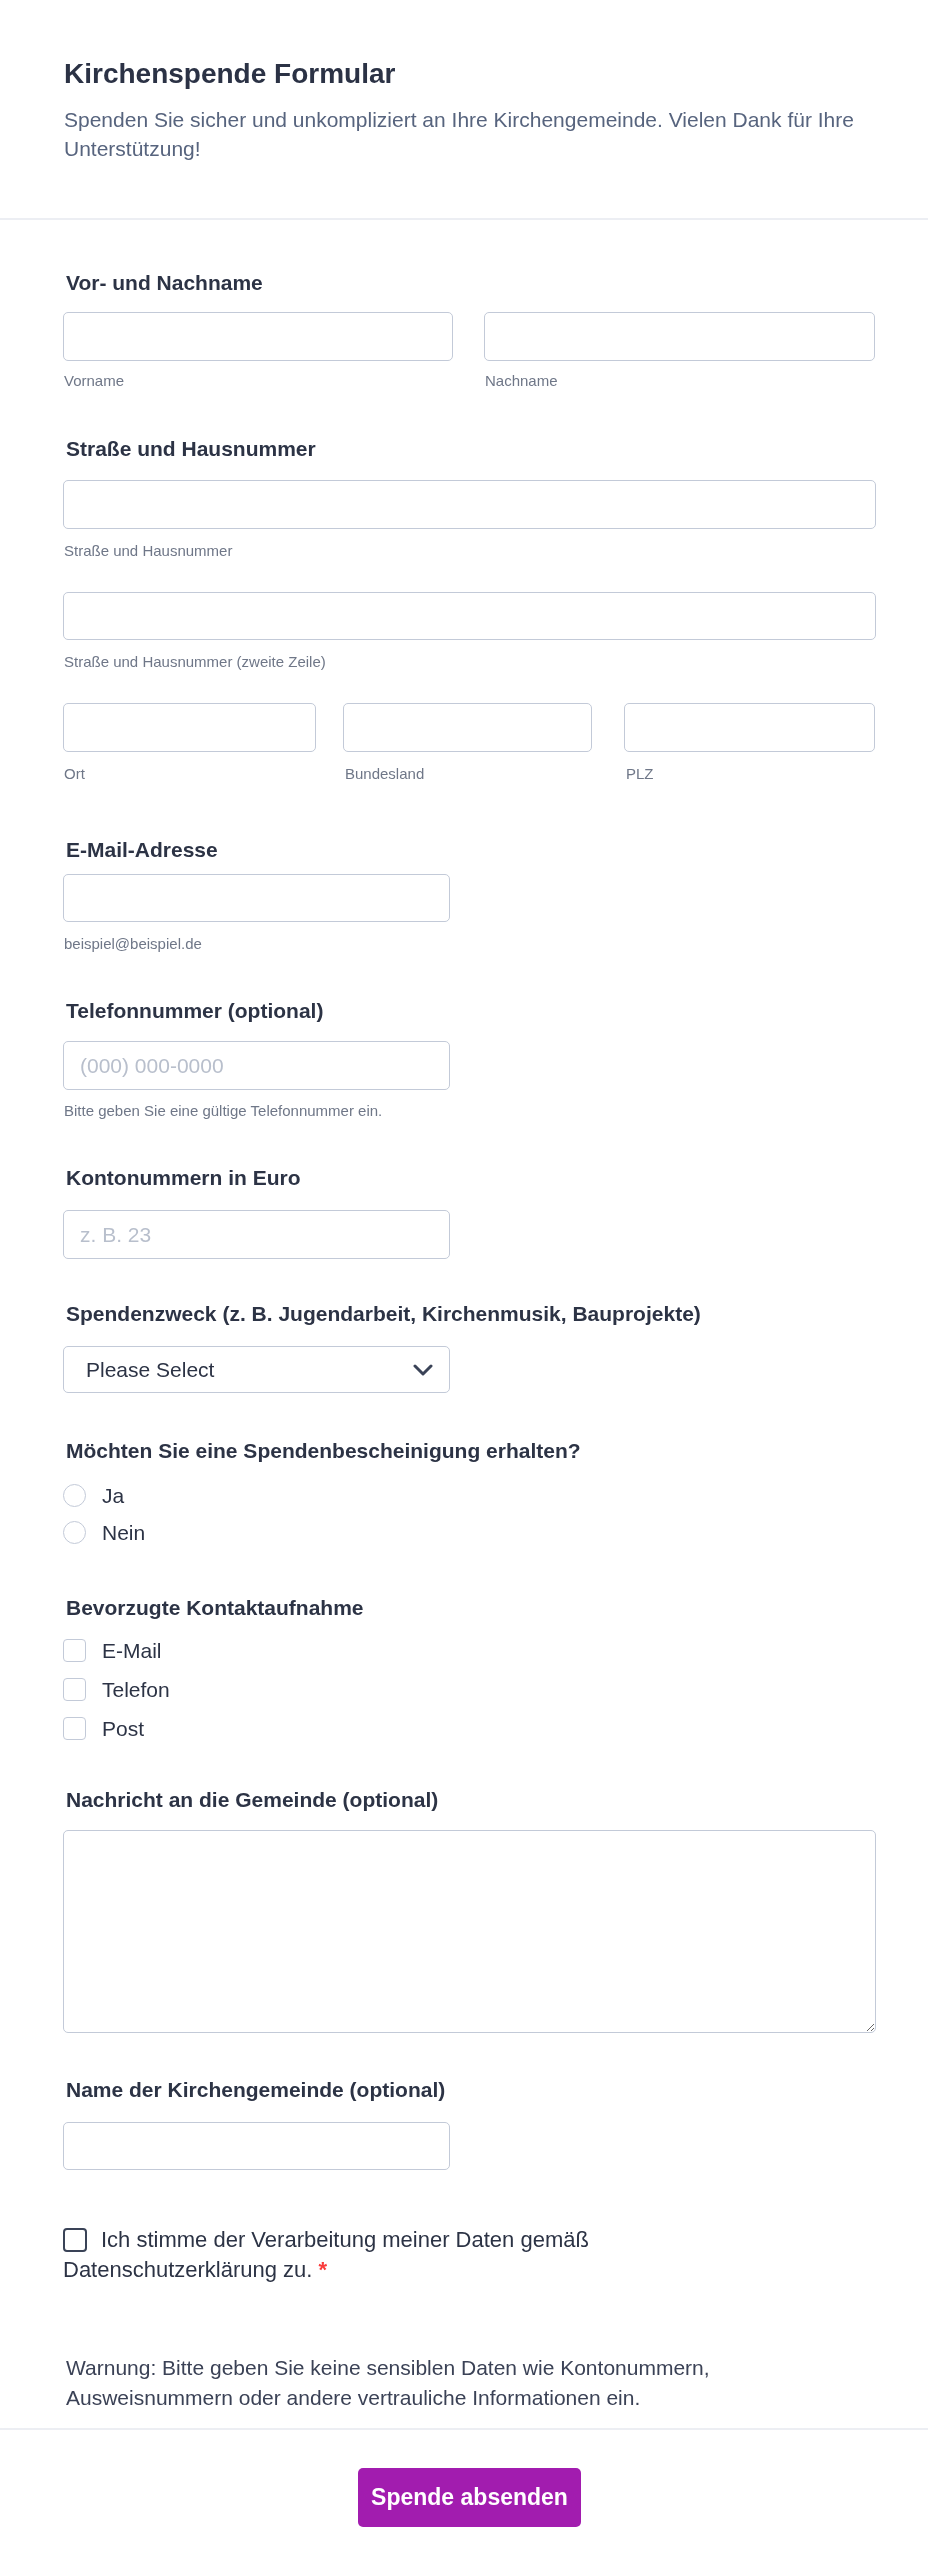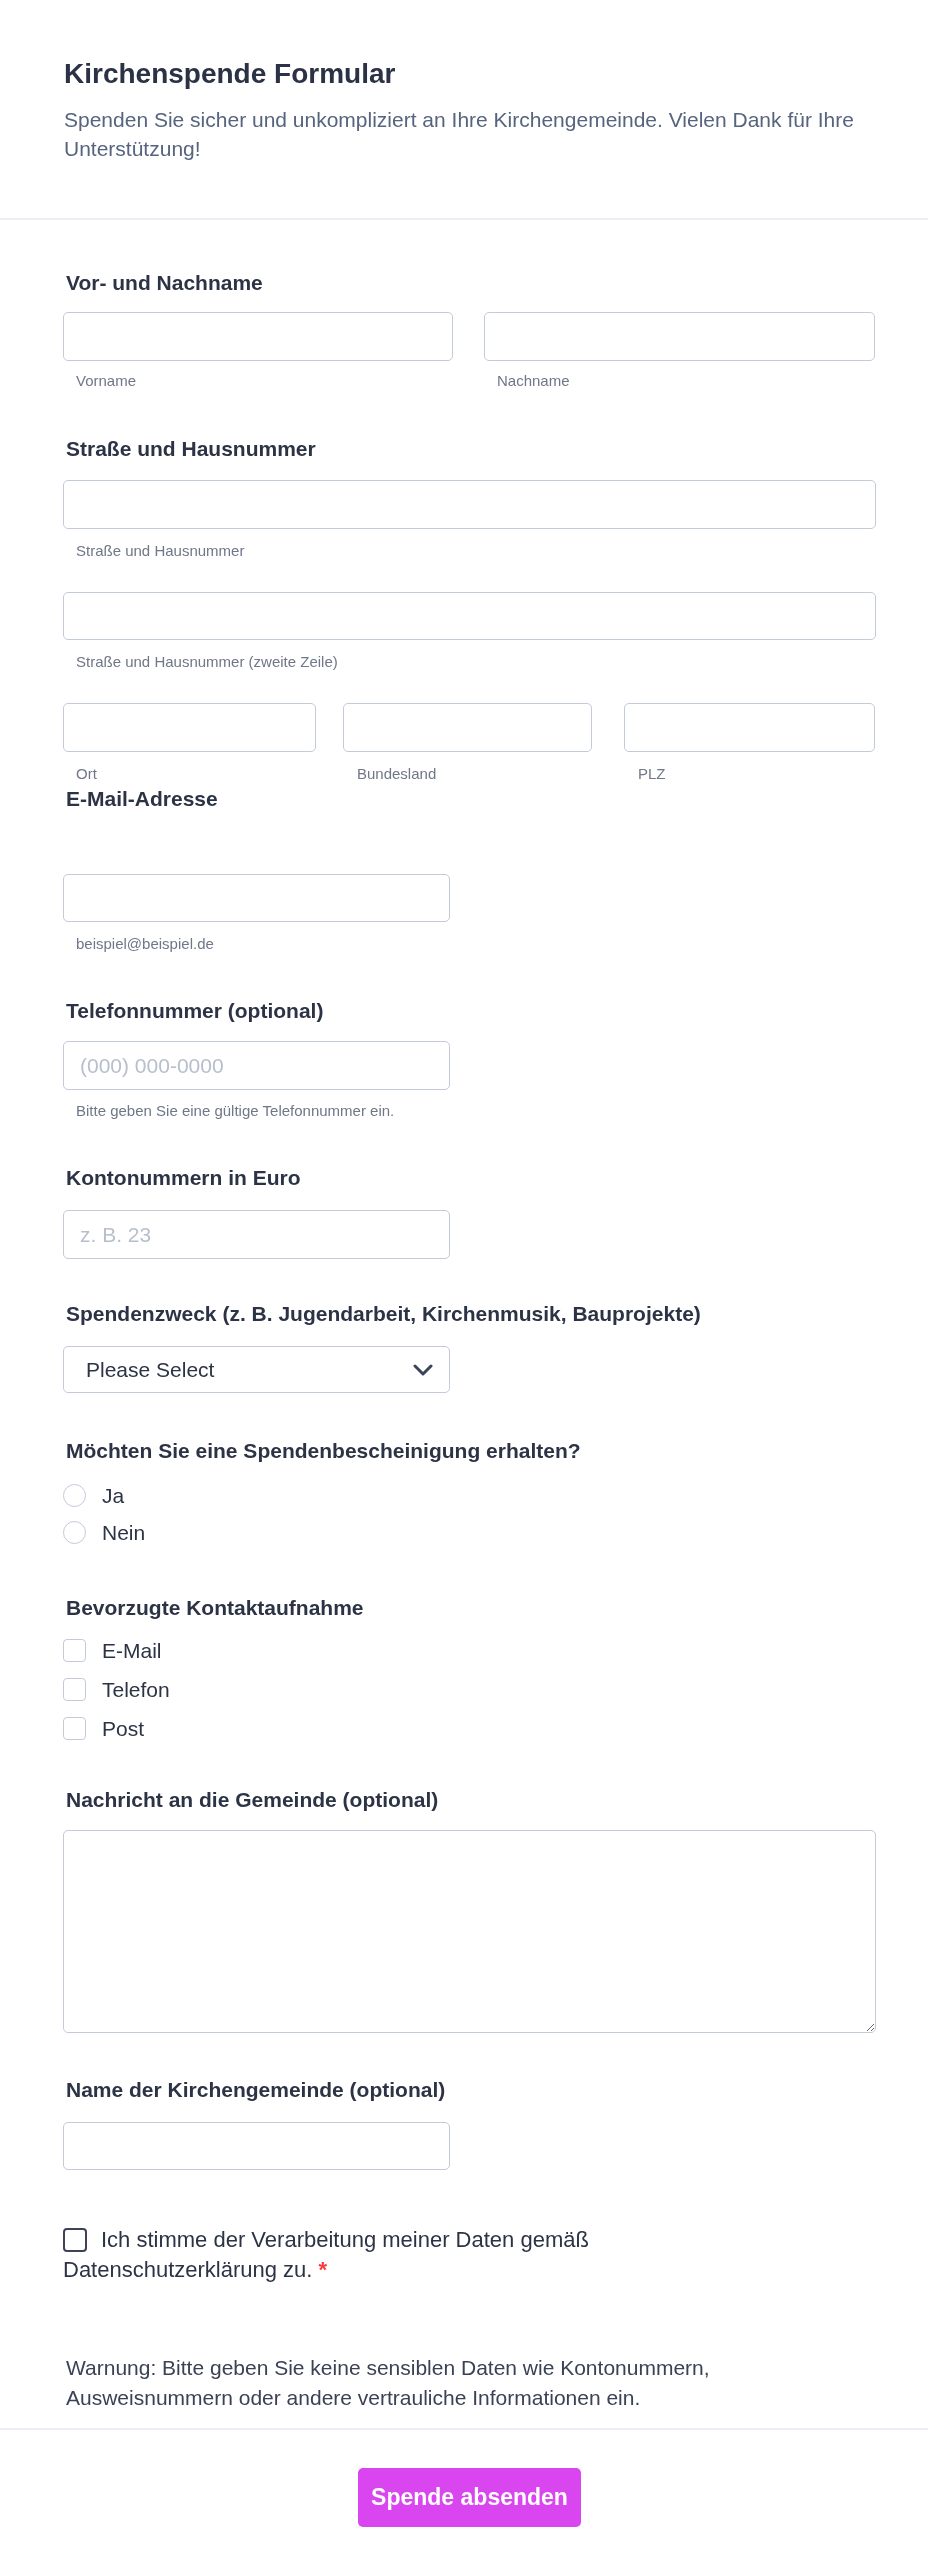--- a/index.html
+++ b/index.html
@@ -32,21 +32,20 @@
     font-weight: 700;
     color: #2c3345;
     line-height: 29px;
     white-space: nowrap;
   }
   .sublabel {
     font-size: 15px;
     color: #6f7788;
     line-height: 20px;
     white-space: nowrap;
-    margin-left: 12px;
   }
   .text-input, .textarea, .select {
     border: 1px solid #c3cad8;
     border-radius: 5px;
     background: #ffffff;
     font-family: "Liberation Sans", sans-serif;
     font-size: 21px;
     color: #2c3345;
     padding: 0 16px;
     outline: none;
@@ -97,21 +96,21 @@
   }
   .required-star { color: #fa3c3c; font-weight: 700; margin-left: 6px; }
   .warning-text {
     font-size: 21px;
     line-height: 30px;
     color: #3b4256;
   }
   .submit-btn {
     border: none;
     border-radius: 5px;
-    background: #d946ef;
+    background: #a21caf;
     color: #ffffff;
     font-family: "Liberation Sans", sans-serif;
     font-size: 23px;
     font-weight: 700;
     cursor: pointer;
   }
 </style>
 </head>
 <body>
 
@@ -130,21 +129,21 @@
 <div class="abs sublabel" style="left:64px; top:541px;">Straße und Hausnummer</div>
 <input class="abs text-input" type="text" style="left: 63px; top: 592px; width: 813px; height: 48px;">
 <div class="abs sublabel" style="left:64px; top:652px;">Straße und Hausnummer (zweite Zeile)</div>
 <input class="abs text-input" type="text" style="left: 63px; top: 703px; width: 253px; height: 49px;">
 <input class="abs text-input" type="text" style="left: 343px; top: 703px; width: 249px; height: 49px;">
 <input class="abs text-input" type="text" style="left: 624px; top: 703px; width: 251px; height: 49px;">
 <div class="abs sublabel" style="left:64px; top:764px;">Ort</div>
 <div class="abs sublabel" style="left:345px; top:764px;">Bundesland</div>
 <div class="abs sublabel" style="left:626px; top:764px;">PLZ</div>
 
-<div class="abs q-label" style="left:66px; top:784px;">E-Mail-Adresse</div>
+<div class="abs q-label" style="left:66px; top:835px;">E-Mail-Adresse</div>
 <input class="abs text-input" type="text" style="left: 63px; top: 874px; width: 387px; height: 48px;">
 <div class="abs sublabel" style="left:64px; top:934px;">beispiel@beispiel.de</div>
 
 <div class="abs q-label" style="left:66px; top:996px;">Telefonnummer (optional)</div>
 <input class="abs text-input" type="text" style="left: 63px; top: 1041px; width: 387px; height: 49px;" placeholder="(000) 000-0000">
 <div class="abs sublabel" style="left:64px; top:1101px;">Bitte geben Sie eine gültige Telefonnummer ein.</div>
 
 <div class="abs q-label" style="left:66px; top:1163px;">Kontonummern in Euro</div>
 <input class="abs text-input" type="text" style="left: 63px; top: 1210px; width: 387px; height: 49px;" placeholder="z. B. 23">
 

